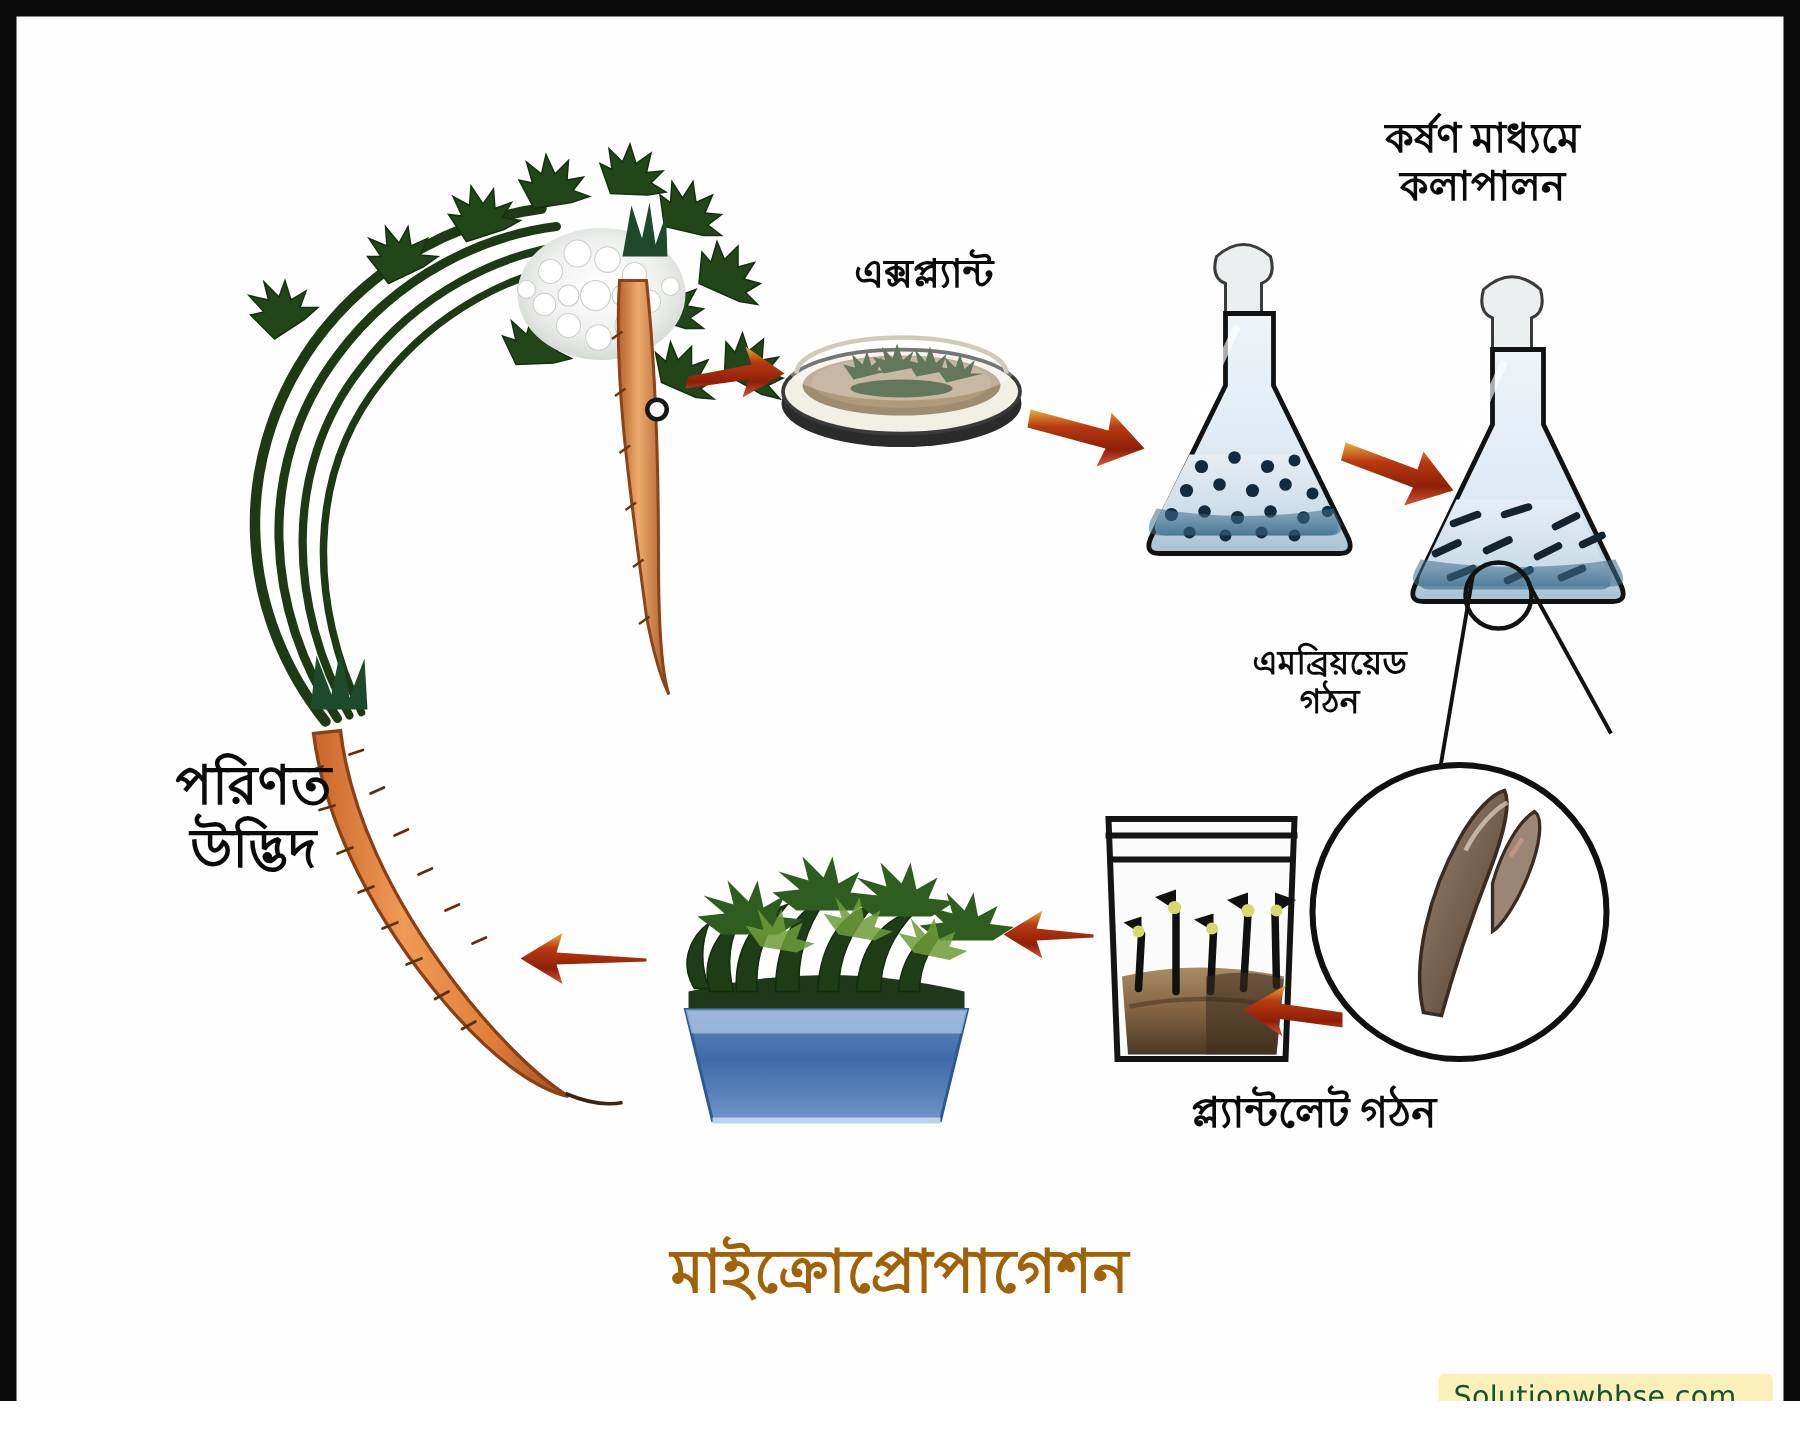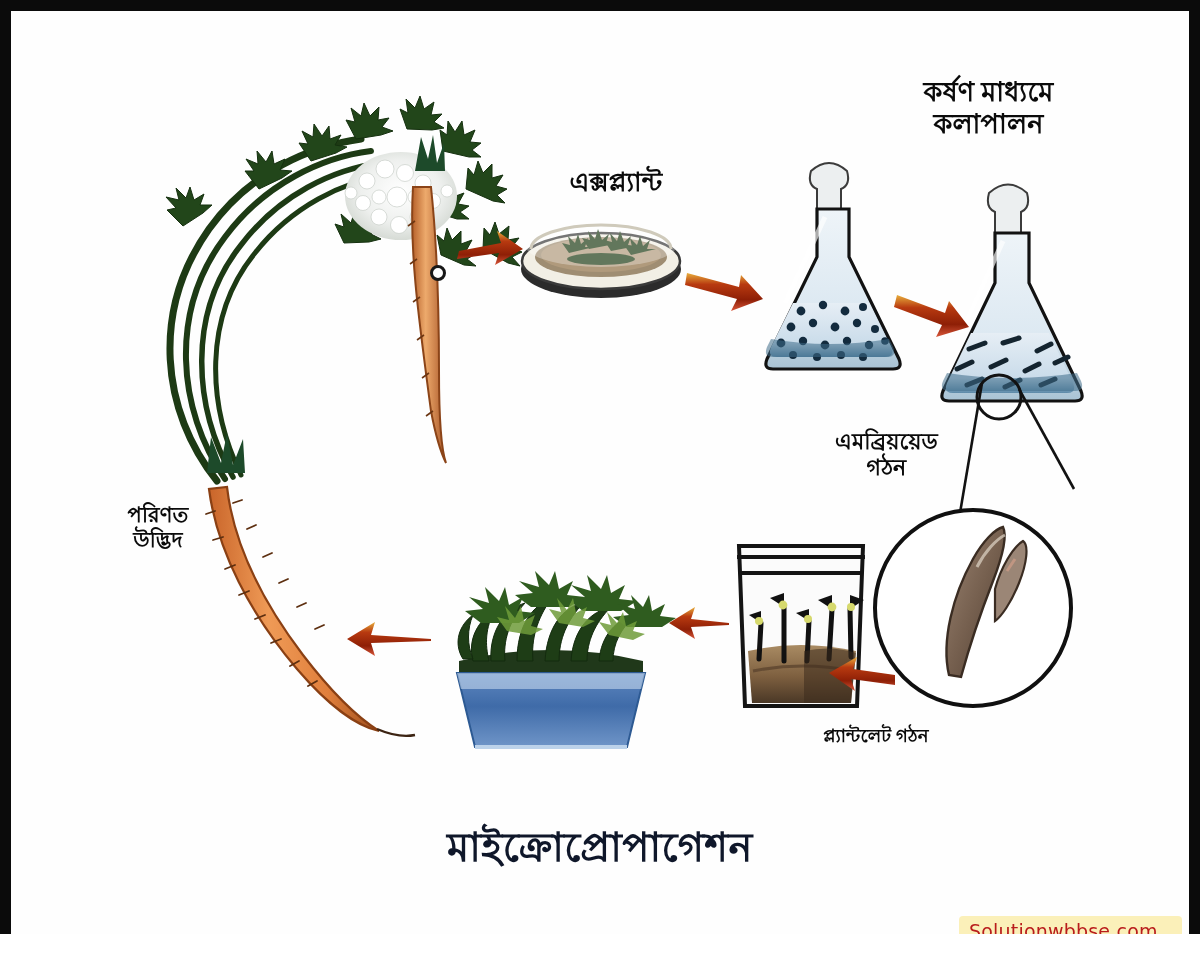--- a/index.html
+++ b/index.html
@@ -43,41 +43,41 @@
     color: #0a0a0a;
     font-weight: 700;
     line-height: 1.18;
     text-align: center;
     white-space: pre-line;
     letter-spacing: 0.2px;
   }
   #lbl-culture { left: 860px; top: 66px; width: 235px; font-size: 27px; }
   #lbl-explant { left: 510px; top: 157px; width: 190px; font-size: 26px; }
   #lbl-embryoid { left: 768px; top: 418px; width: 215px; font-size: 22px; }
-  #lbl-plantlet { left: 735px; top: 715px; width: 260px; font-size: 18px; }
-  #lbl-mature   { left: 62px;  top: 492px; width: 170px; font-size: 21px; }
+  #lbl-plantlet { left: 735px; top: 715px; width: 260px; font-size: 28px; }
+  #lbl-mature   { left: 73px;  top: 492px; width: 170px; font-size: 36px; }
   #title-main {
     position: absolute;
     left: 0; top: 805px;
     width: 1178px;
     text-align: center;
     font-family: "Liberation Serif", "DejaVu Serif", serif;
     font-size: 40px;
     font-weight: 700;
-    color: #0f172a;
+    color: #a16207;
     letter-spacing: 0.5px;
   }
   #watermark {
     position: absolute;
     left: 948px;
     top: 905px;
     padding: 4px 24px 5px 10px;
     background: #fbf0b9;
     border-radius: 4px;
-    color: #b91c1c;
+    color: #14532d;
     font-size: 19px;
     font-family: "DejaVu Sans", sans-serif;
     letter-spacing: 0.2px;
     z-index: 30;
   }
   svg.art { position: absolute; left: 0; top: 0; overflow: visible; }
   .nosel { user-select: none; }
 </style>
 </head>
 <body>

